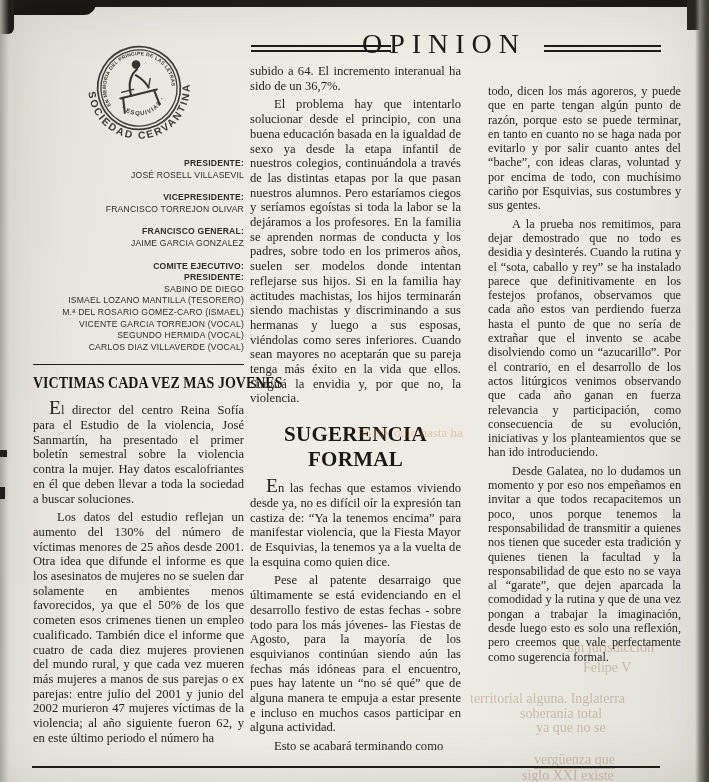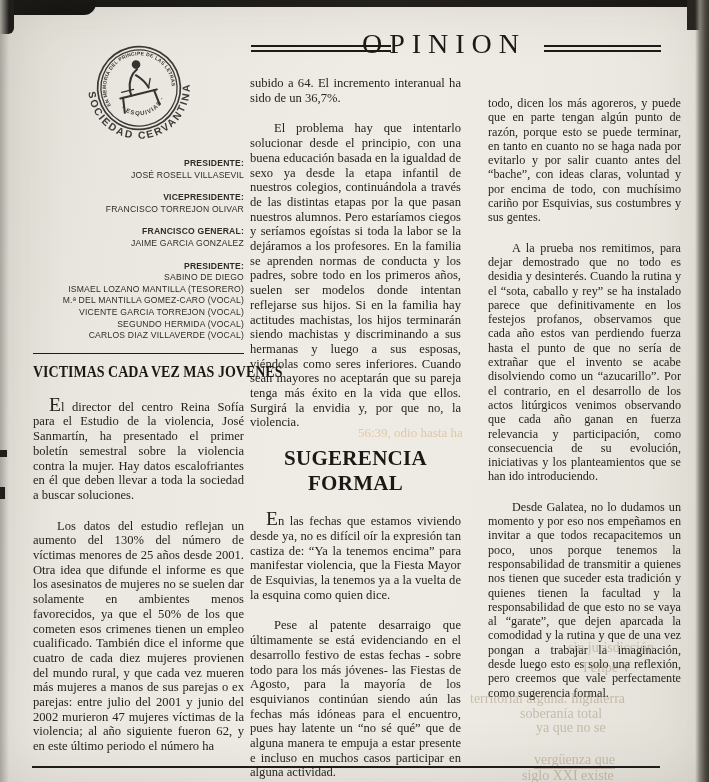--- a/index.html
+++ b/index.html
@@ -22,21 +22,21 @@
   .tick2{position:absolute;left:0;top:487px;width:5px;height:12px;background:#1c1b18;}
   .bottom-rule{position:absolute;left:32px;top:766px;width:628px;height:2px;background:#1b1a17;}
   
   .hdr-title{position:absolute;top:28px;left:332px;width:224px;margin:0;text-align:center;
         font-size:28px;font-weight:normal;letter-spacing:7px;color:#1c1b18;}
   .hdr-rule{position:absolute;top:45px;height:3px;border-top:2px solid #1d1c19;border-bottom:2px solid #1d1c19;}
   .hdr-rule.left{left:251px;width:140px;}
   .hdr-rule.right{left:544px;width:117px;}
   
   .col{position:absolute;text-align:justify;}
-  .col p{margin:16px 0 2px;font-size:12.6px;line-height:14.7px;color:#26241f;}
+  .col p{margin:4px 0 2px;font-size:12.6px;line-height:14.7px;color:#26241f;}
   .col p.indent{text-indent:24px;}
   .col p.lead{text-indent:16px;}
   .col p.lead::first-letter{font-size:1.55em;line-height:.75;}
   .col1{left:33px;top:26px;width:211px;}
   .col2{left:250px;top:60px;width:211px;}
   .col3{left:488px;top:80px;width:193px;}
   .col3 p{font-size:12.2px;line-height:14.3px;}
   
   .seal{text-align:center;margin:0 0 4px;}
   .seal svg{transform:rotate(-14deg);opacity:.88;}
@@ -117,24 +117,25 @@
       </div>
       <div class="o-group">
         <div class="o-role">VICEPRESIDENTE:</div>
         <div class="o-name">FRANCISCO TORREJON OLIVAR</div>
       </div>
       <div class="o-group">
         <div class="o-role">FRANCISCO GENERAL:</div>
         <div class="o-name">JAIME GARCIA GONZALEZ</div>
       </div>
       <div class="o-group">
+        <div class="o-role">COMITE EJECUTIVO:</div>
         <div class="o-role">PRESIDENTE:</div>
         <div class="o-name">SABINO DE DIEGO</div>
         <div class="o-name">ISMAEL LOZANO MANTILLA (TESORERO)</div>
-        <div class="o-name">M.ª DEL MANTILLA GOMEZ-CARO (VOCAL)</div>
+        <div class="o-name">M.ª DEL ROSARIO GOMEZ-CARO (ISMAEL)</div>
         <div class="o-name">VICENTE GARCIA TORREJON (VOCAL)</div>
         <div class="o-name">SEGUNDO HERMIDA (VOCAL)</div>
         <div class="o-name">CARLOS DIAZ VILLAVERDE (VOCAL)</div>
       </div>
     </div>
 
     <hr class="col-rule">
     <h2 class="headline condensed">VICTIMAS CADA VEZ MAS JOVENES</h2>
     <p class="lead">El director del centro Reina Sofía para el Estudio de la violencia, José Sanmartín, ha presentado el primer boletín semestral sobre la violencia contra la mujer. Hay datos escalofriantes en él que deben llevar a toda la sociedad a buscar soluciones.</p>
     <p class="indent">Los datos del estudio reflejan un aumento del 130% del número de víctimas menores de 25 años desde 2001. Otra idea que difunde el informe es que los asesinatos de mujeres no se suelen dar solamente en ambientes menos favorecidos, ya que el 50% de los que cometen esos crimenes tienen un empleo cualificado. También dice el informe que cuatro de cada diez mujeres provienen del mundo rural, y que cada vez mueren más mujeres a manos de sus parejas o ex parejas: entre julio del 2001 y junio del 2002 murieron 47 mujeres víctimas de la violencia; al año siguiente fueron 62, y en este último periodo el número ha</p>

